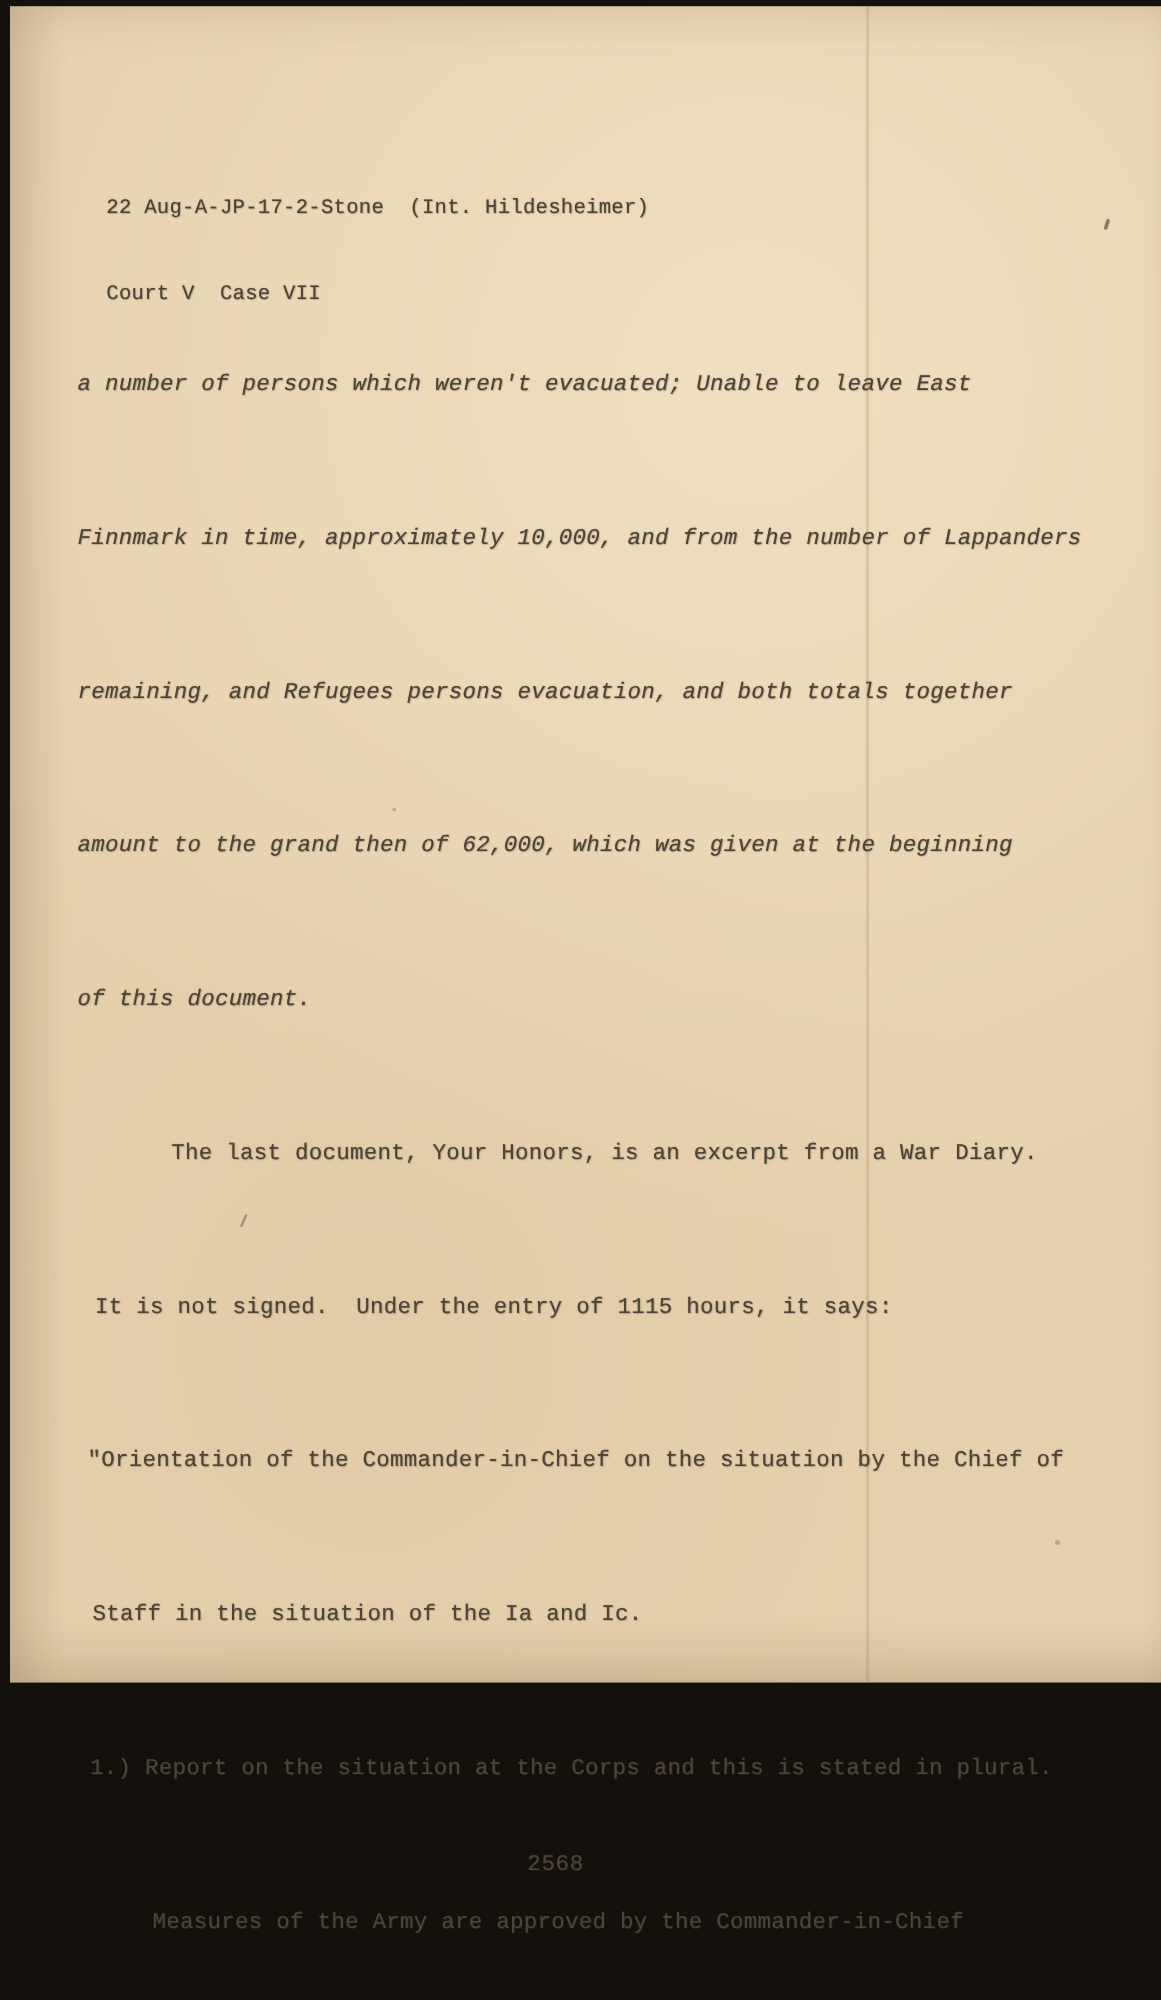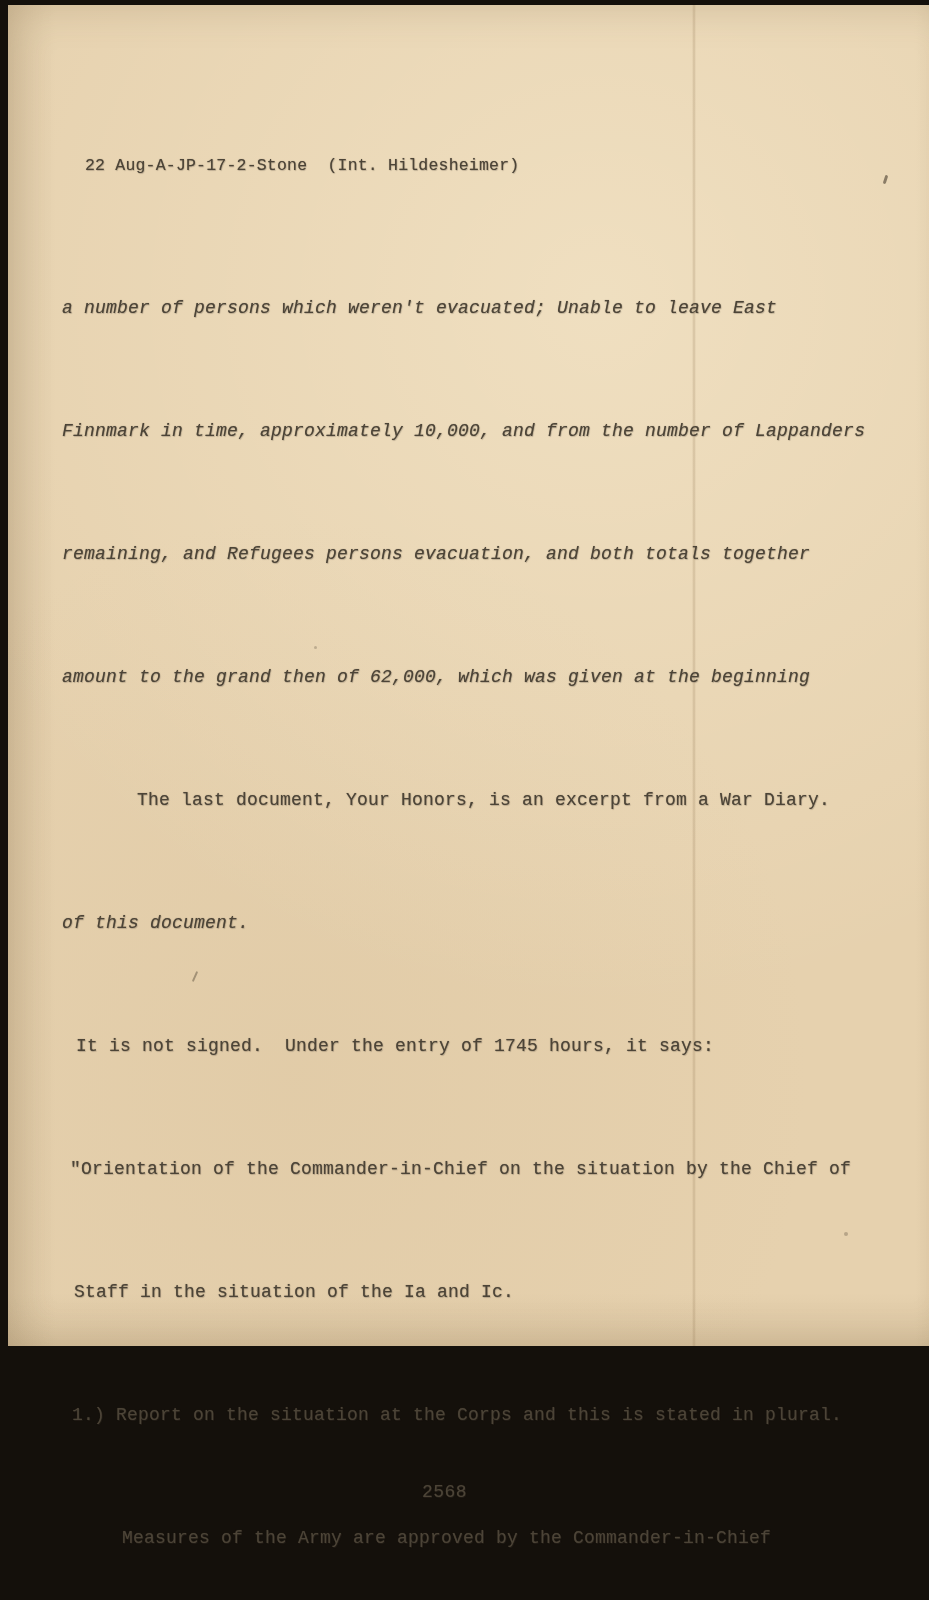--- a/index.html
+++ b/index.html
@@ -61,30 +61,31 @@
   .speck.s4{left:306px;top:641px;width:3px;height:3px;border-radius:50%;opacity:0.45;}
 </style>
 </head>
 <body>
 
 <div class="paper">
   <div class="crease"></div>
 
   <div class="header ink">
     <div class="ln">22 Aug-A-JP-17-2-Stone  (Int. Hildesheimer)</div>
+    <div class="ln">Court V  Case VII</div>
   </div>
 
   <div class="bodytext ink">
     <div class="ln m0">a number of persons which weren't evacuated; Unable to leave East</div>
     <div class="ln m0">Finnmark in time, approximately 10,000, and from the number of Lappanders</div>
     <div class="ln m0">remaining, and Refugees persons evacuation, and both totals together</div>
     <div class="ln m0">amount to the grand then of 62,000, which was given at the beginning</div>
+    <div class="ln m0">of this document.</div>
     <div class="ln m75">The last document, Your Honors, is an excerpt from a War Diary.</div>
-    <div class="ln m0">of this document.</div>
-    <div class="ln m14">It is not signed.  Under the entry of 1745 hours, it says:</div>
+    <div class="ln m14">It is not signed.  Under the entry of 1115 hours, it says:</div>
     <div class="ln m8">"Orientation of the Commander-in-Chief on the situation by the Chief of</div>
     <div class="ln m12">Staff in the situation of the Ia and Ic.</div>
     <div class="ln mlist">1.) Report on the situation at the Corps and this is stated in plural.</div>
     <div class="ln m38">Measures of the Army are approved by the Commander-in-Chief</div>
     
     
     
     
     
     

